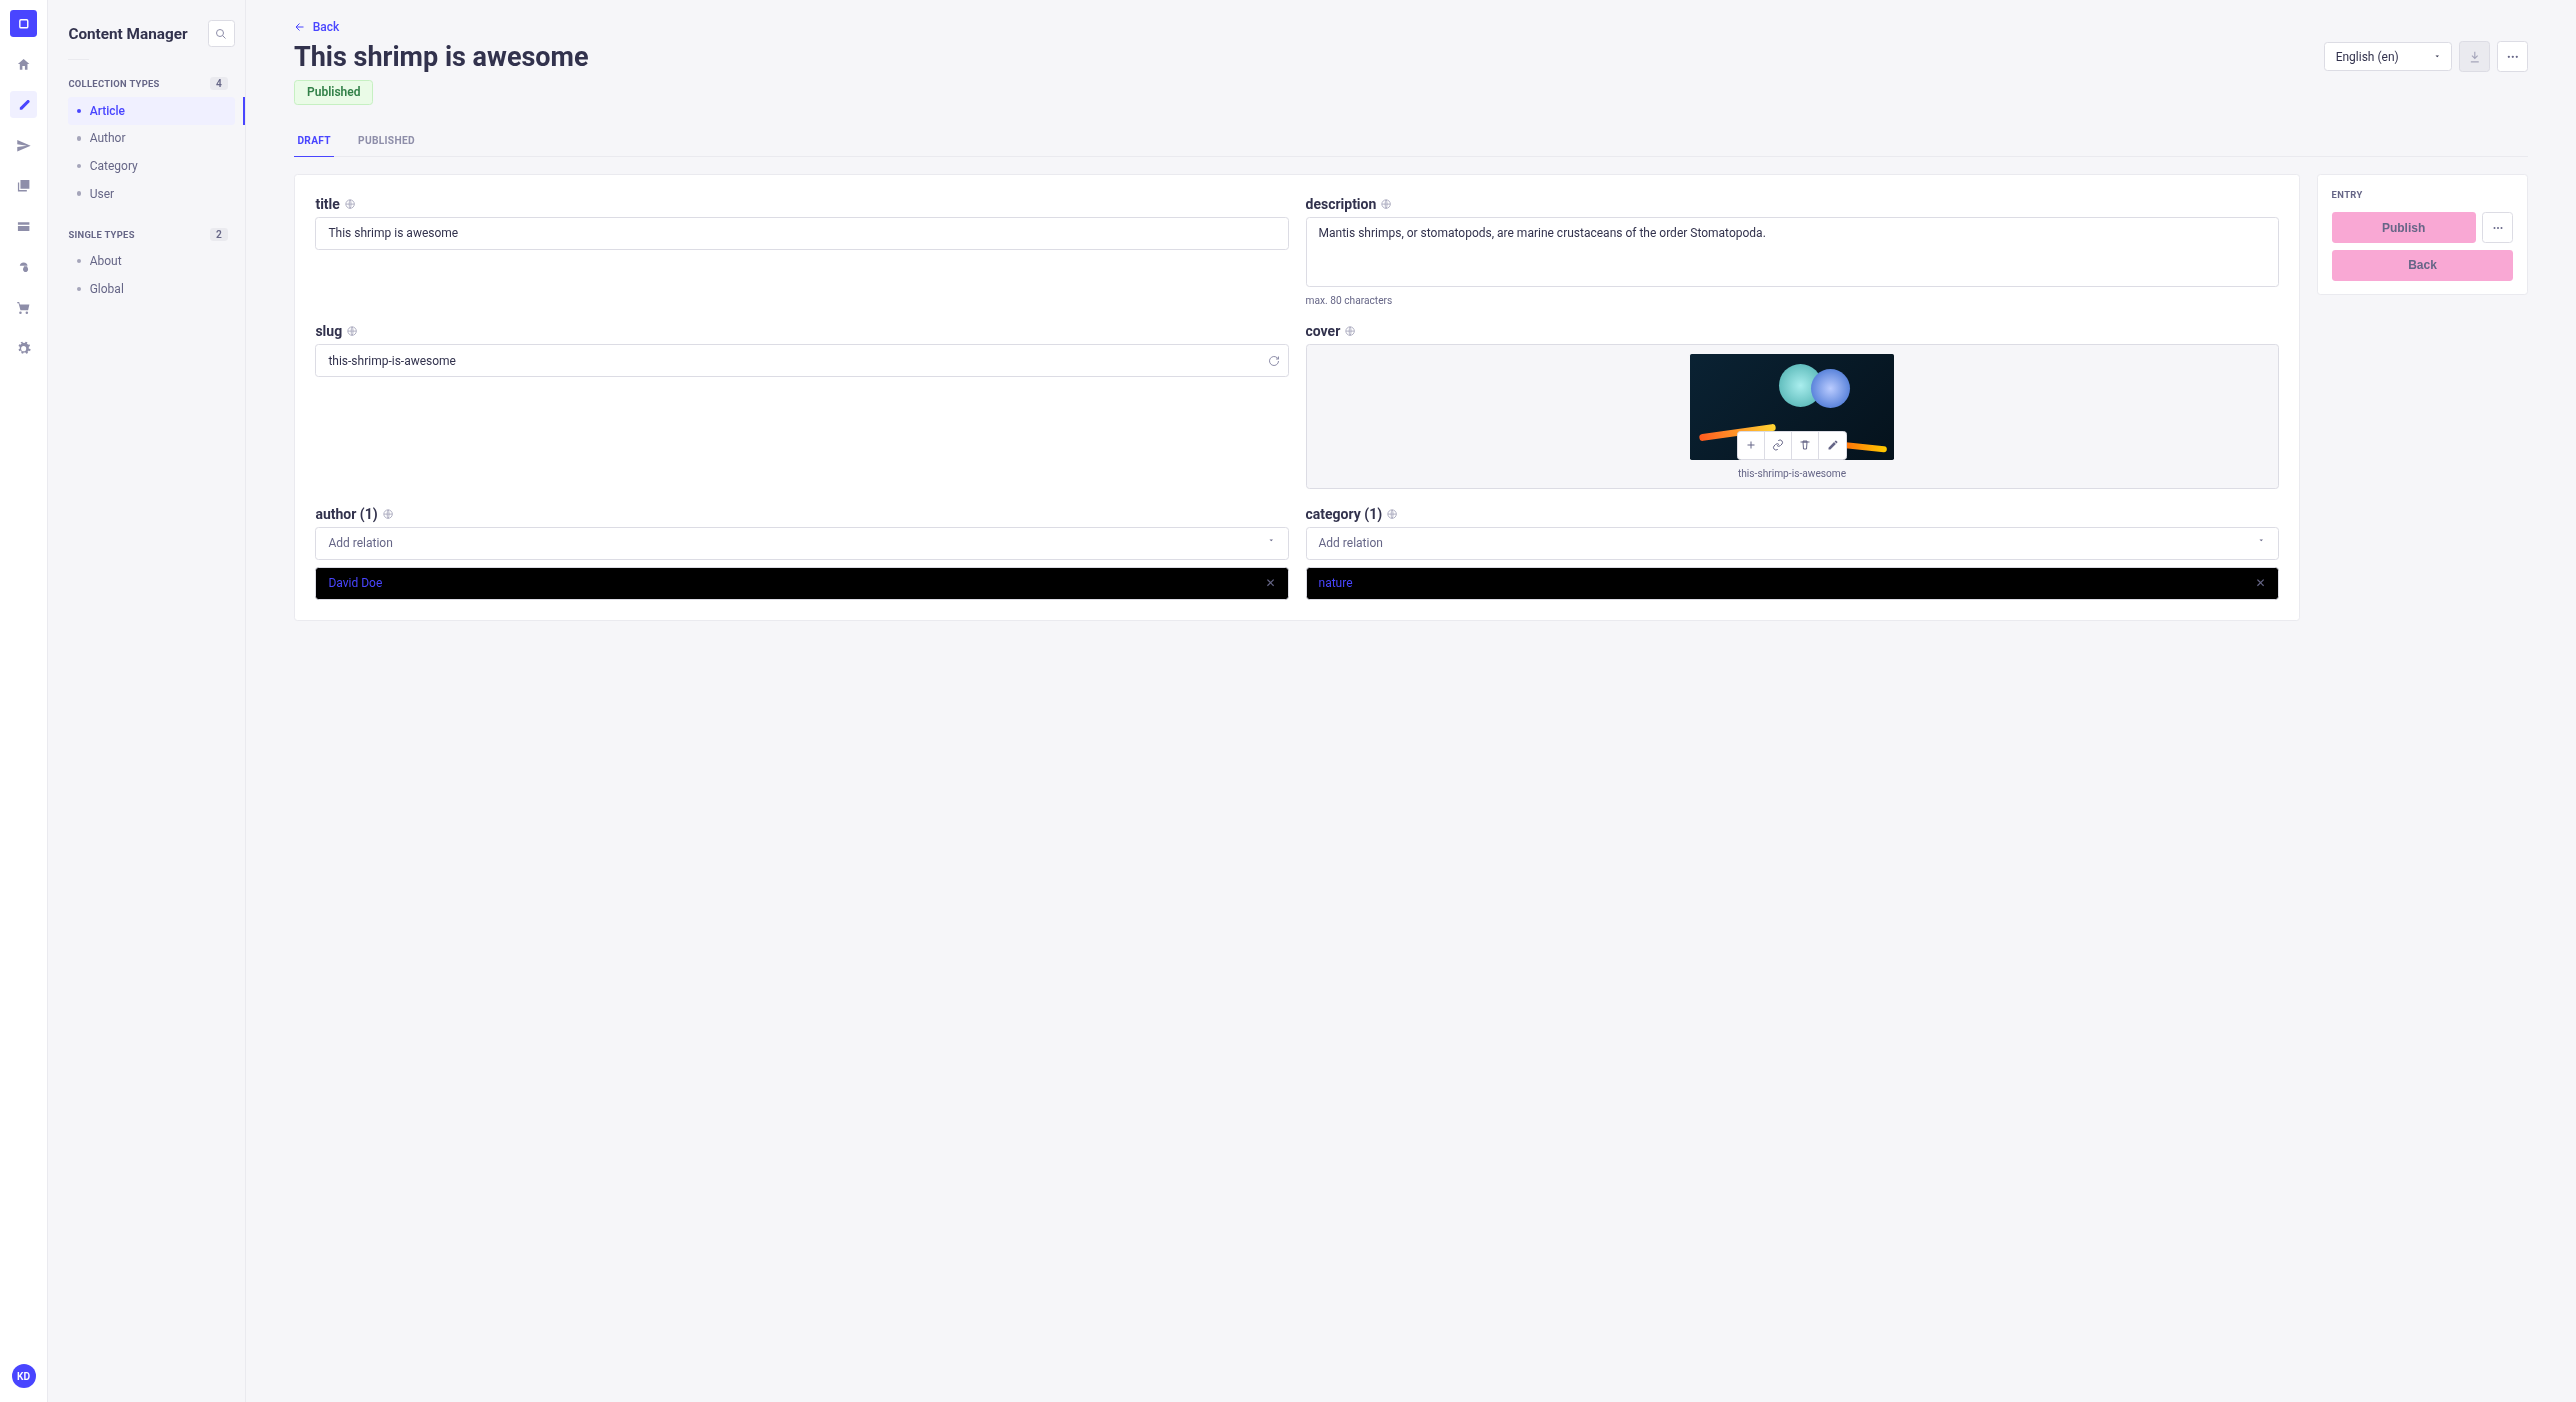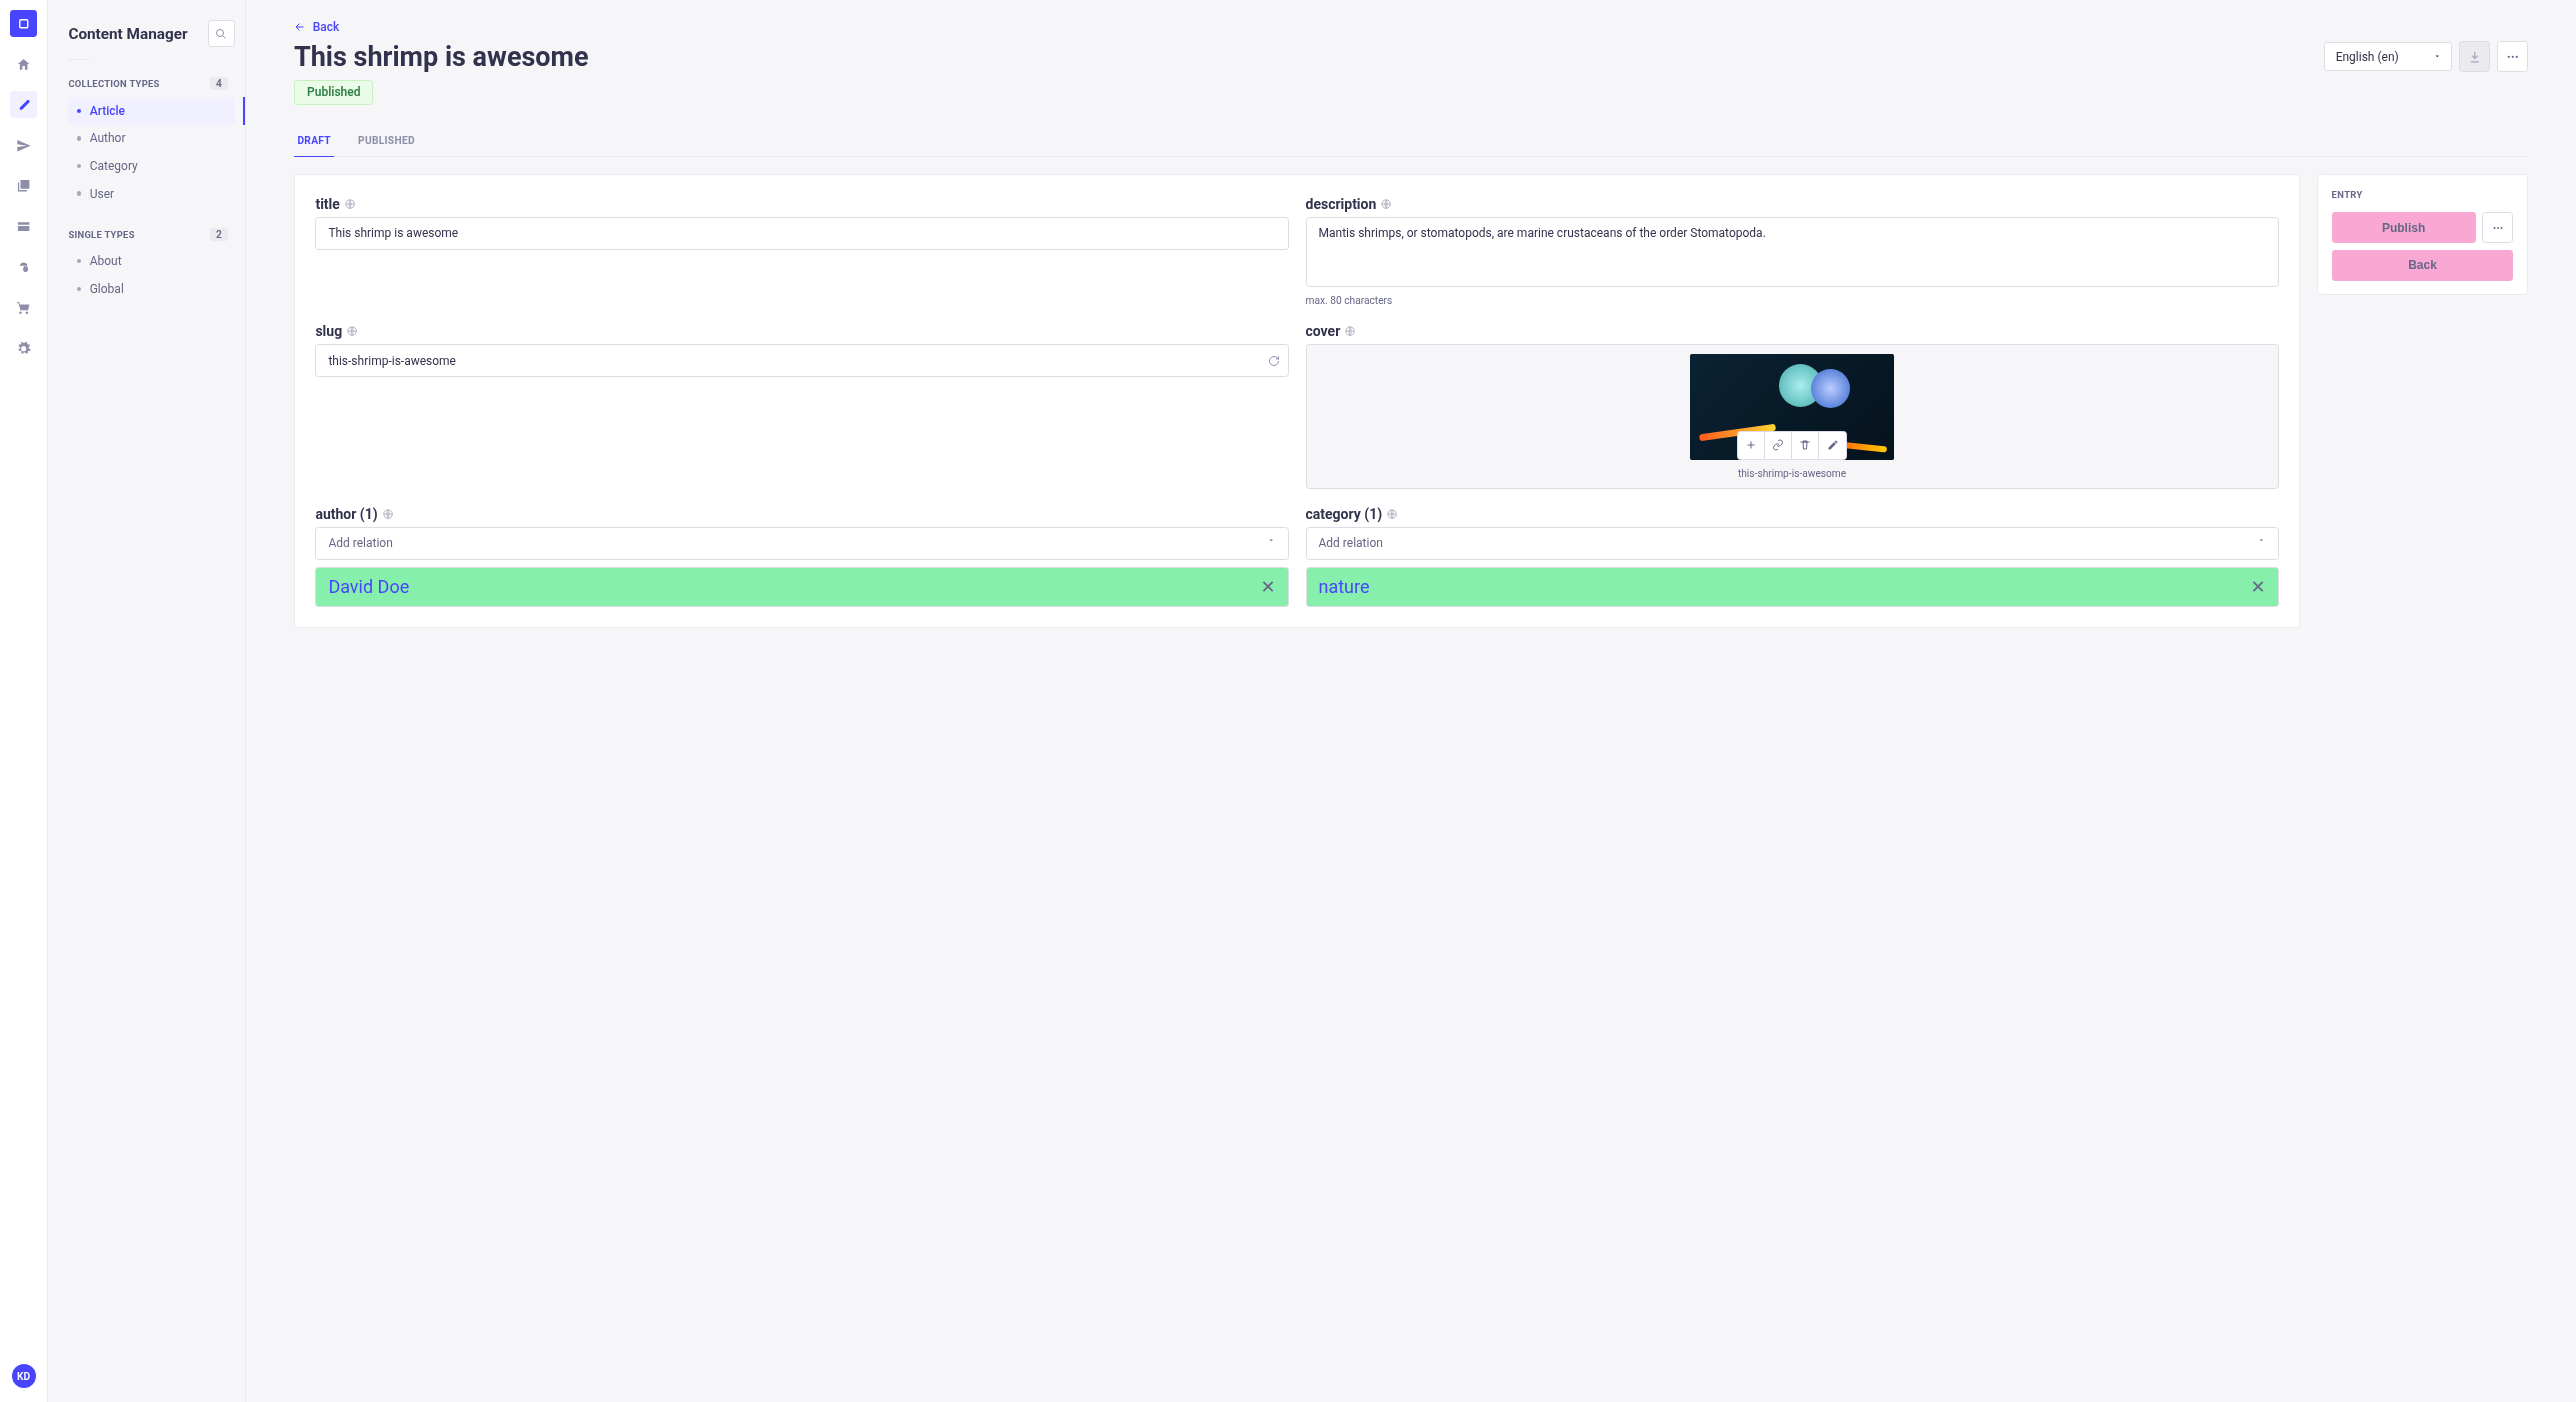--- a/index.html
+++ b/index.html
@@ -55,21 +55,21 @@
 .cover-img { width: 204px; height: 106px; margin: 0 auto; border-radius: 1.7px; background: linear-gradient(135deg, #0a2233 0%, #05121c 100%); position: relative; overflow: hidden; display:flex; align-items:center; justify-content:center;}
 .cover-img .orb1{ position:absolute; width:43px; height:43px; background:radial-gradient(circle,#aee,#4aa); border-radius:50%; left:89px; top:10.2px;}
 .cover-img .orb2{ position:absolute; width:39px; height:39px; background:radial-gradient(circle,#bcf,#36c); border-radius:50%; left:121px; top:15.3px;}
 .cover-img .stripe1{ position:absolute; width:77px; height:6.8px; background:linear-gradient(90deg,#ff5a1f,#ffd633); bottom:24px; left:8.5px; border-radius:3.4px; transform:rotate(-8deg);}
 .cover-img .stripe2{ position:absolute; width:68px; height:6px; background:linear-gradient(90deg,#ff3a0f,#ffcc00); bottom:10.2px; right:6.8px; border-radius:3.4px; transform:rotate(6deg);}
 .cover-toolbar { display: inline-flex; background: #fff; border: 0.9px solid #dcdce4; border-radius: 3.4px; position: relative; top: -29px; }
 .cover-toolbar button { width: 27px; height: 27px; border: none; border-right: 0.9px solid #dcdce4; background: none; color: #666687; cursor: pointer; display: flex; align-items: center; justify-content: center; }
 .cover-toolbar button:last-child { border-right: none; }
 .cover-caption { font-size: 10.2px; color: #666687; margin-top: -20.4px; }
 .relation-select { border: 0.9px solid #dcdce4; border-radius: 3.4px; padding: 8.5px 12px; font-size: 12px; color: #666687; display: flex; justify-content: space-between; align-items: flex-start; cursor: pointer; background:#fff; margin-bottom: 6.8px; }
-.relation-chip { border: 0.9px solid #dcdce4; border-radius: 3.4px; padding: 8.5px 12px; font-size: 18px; color: #4945ff; display: flex; justify-content: space-between; align-items: center; background:#86efac;}
+.relation-chip { border: 0.9px solid #dcdce4; border-radius: 3.4px; padding: 8.5px 12px; font-size: 12px; color: #4945ff; display: flex; justify-content: space-between; align-items: center; background:#000000;}
 .relation-chip .remove { color: #666687; cursor: pointer; }
 
 
 .right-col { width: 211px; display: flex; flex-direction: column; gap: 13.6px; }
 .side-card { background: #fff; border: 0.9px solid #eaeaef; border-radius: 3.4px; padding: 13.6px; }
 .side-card h3 { font-size: 9.4px; font-weight: 700; color: #666687; letter-spacing: 0.4px; margin-bottom: 12px; }
 .side-btn-row{ display:flex; gap:6.8px; margin-bottom:6.8px;}
 .side-btn { flex:1; background: #f9a8d4; border: none; border-radius: 3.4px; padding: 8.5px; font-size: 12px; color: #666687; font-weight: 700; cursor:pointer;}
 .side-more{ width:31px; height:31px; border:0.9px solid #dcdce4; border-radius:3.4px; background:#fff; display:flex; align-items:center; justify-content:center; color:#666687; cursor:pointer;}
 .release-card { border: 0.9px solid #c6f0c2; border-radius: 3.4px; overflow: hidden; }

